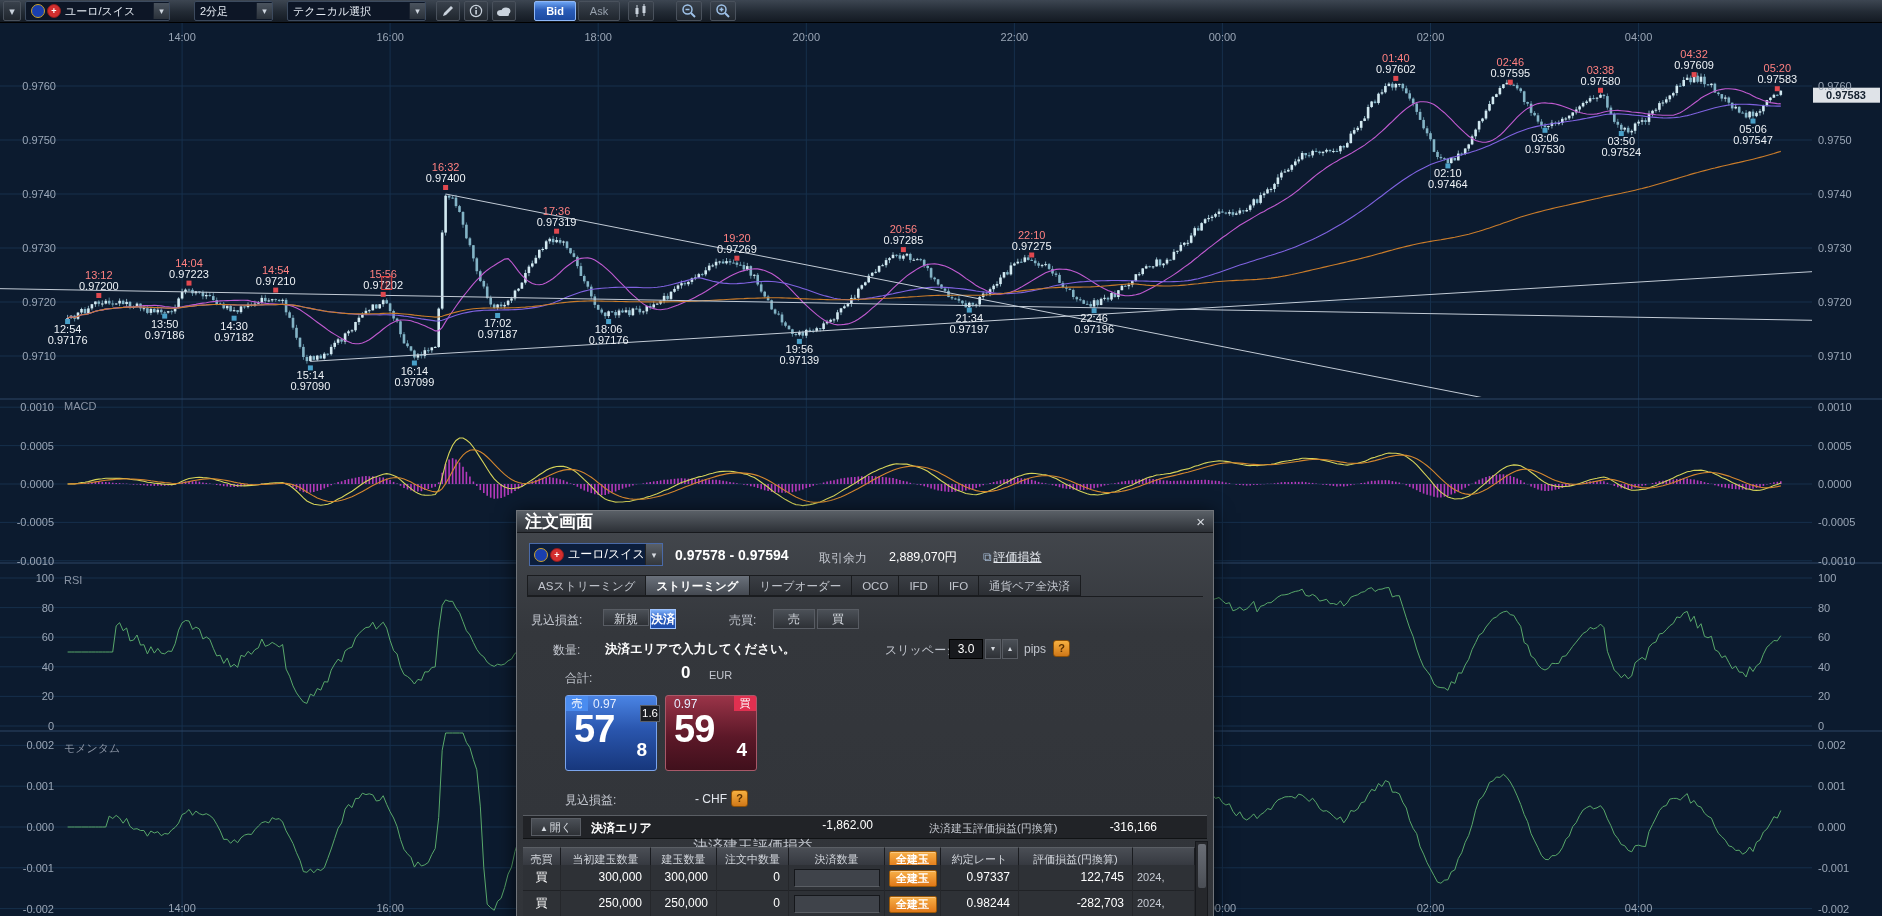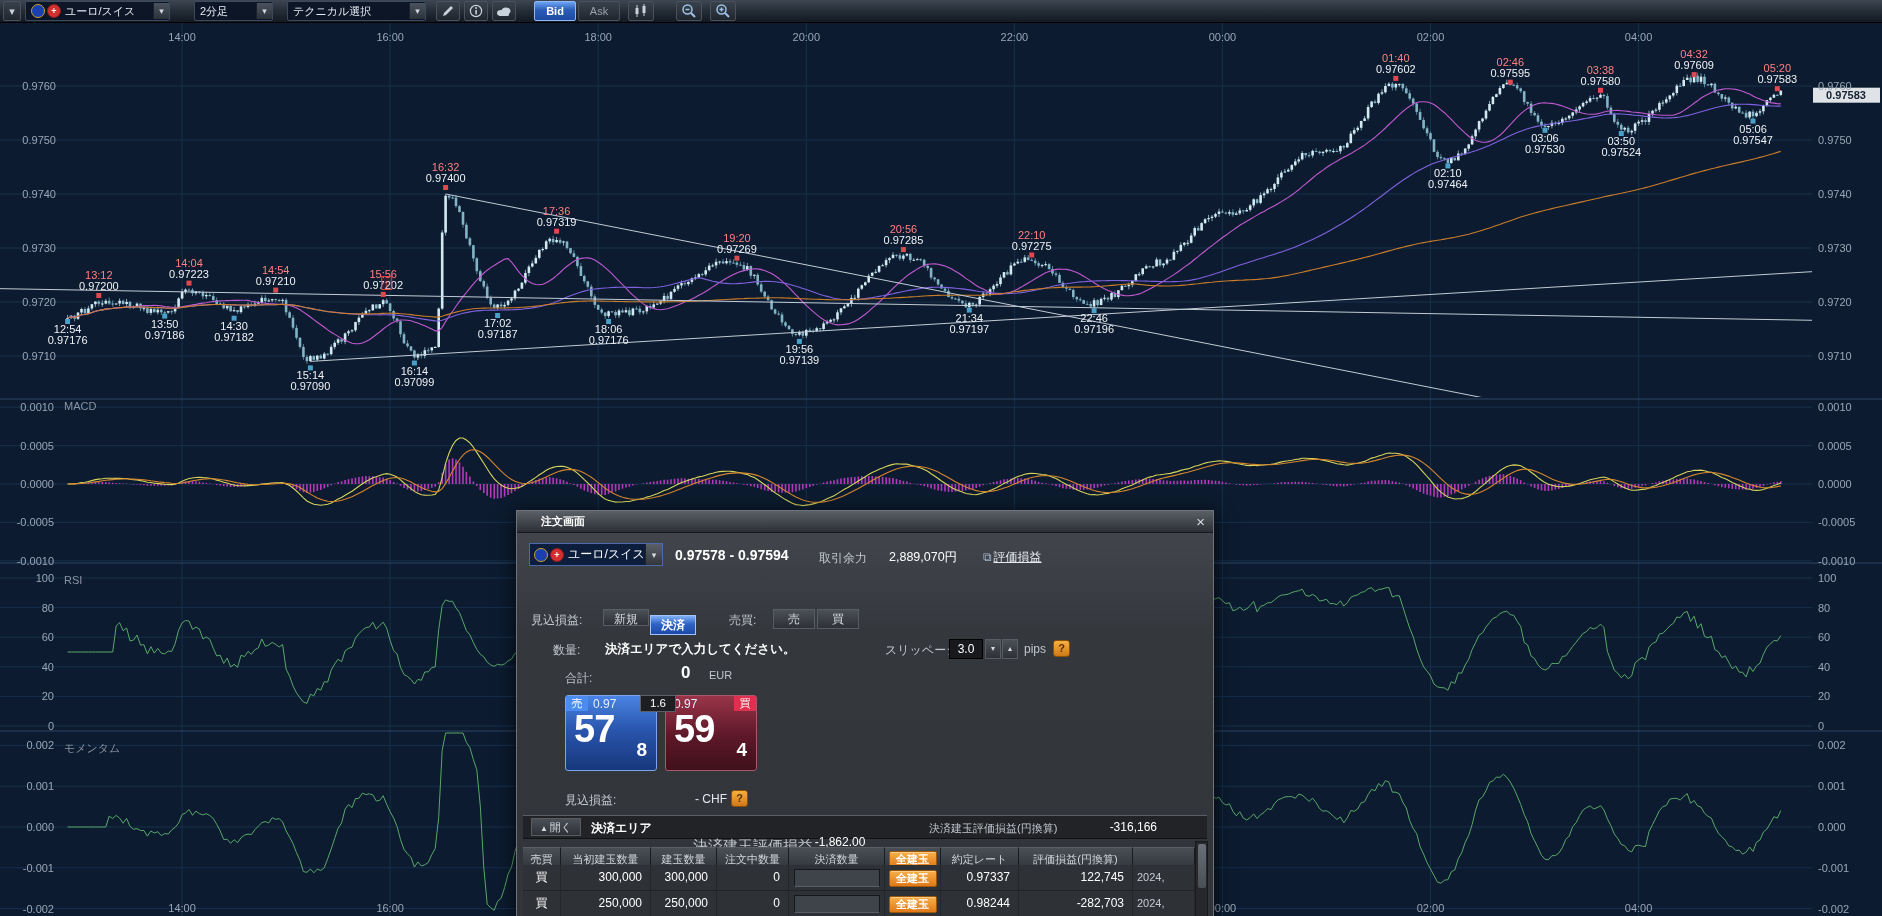--- a/index.html
+++ b/index.html
@@ -42,21 +42,21 @@
 
   
   #order-dialog{position:absolute;left:516px;top:510px;width:696px;height:406px;z-index:20;
     background:linear-gradient(#45494f,#34373c 30%,#313439);border:1px solid #70747a;
     box-shadow:0 3px 18px rgba(0,0,0,.75);color:#e6e9ee;font-size:12px;}
   #order-dialog *{box-sizing:border-box;}
   .abs{position:absolute;}
   .dlg-title{position:absolute;left:0;top:0;right:0;height:22px;
     background:linear-gradient(#5a6067,#2c3036);border-bottom:1px solid #17191d;
     display:flex;align-items:center;padding:0 8px;}
-  .dlg-title-text{font-weight:bold;font-size:11px;color:#fff;margin-left:16px;}
+  .dlg-title-text{font-weight:bold;font-size:17px;color:#fff;}
   .dlg-close{margin-left:auto;color:#d6dae0;font-size:15px;line-height:15px;cursor:pointer;}
   .glabel{color:#c2c6ce;font-size:12px;}
   .btn-dark{background:linear-gradient(#4b5057,#2e3136);border:1px solid #585c63;color:#d6dae0;
     font-size:12px;text-align:center;line-height:18px;cursor:pointer;}
   .btn-blue{background:linear-gradient(#7fb0f8,#2f62c4 45%,#1d4aa8);border:1px solid #a0c4ff;
     color:#fff;font-weight:bold;font-size:12px;text-align:center;line-height:18px;cursor:pointer;}
   #dlg-pairbox{left:12px;top:32px;width:134px;height:23px;display:flex;align-items:center;
     background:#0c1e3c;border:1px solid #4a6aa8;padding-left:4px;}
   #dlg-pairbox .flag{width:14px;height:14px;}
   .pair-label{font-size:12px;color:#fff;margin-left:2px;white-space:nowrap;}
@@ -68,21 +68,21 @@
   #dlg-method{left:466px;top:38px;color:#e8ecf2;text-decoration:underline;cursor:pointer;}
   #dlg-method .lnk-icon{color:#9fb4cc;margin-right:2px;text-decoration:none;display:inline-block;}
   #order-tabs{position:absolute;left:10px;top:64px;right:10px;height:22px;display:flex;
     border-bottom:1px solid #1a1c1f;}
   .otab{padding:0 10px;line-height:21px;font-size:11.5px;color:#c2c6ce;cursor:pointer;
     background:linear-gradient(#3a3e44,#2c2f34);border:1px solid #1a1c1f;border-left:none;white-space:nowrap;}
   .otab:first-child{border-left:1px solid #1a1c1f;}
   .otab.active{background:linear-gradient(#6a717b,#454a52);color:#fff;font-weight:bold;}
   #otype-label{left:14px;top:101px;}
   #btn-new{left:86px;top:98px;width:46px;height:17px;}
-  #btn-settle{left:133px;top:104px;width:46px;height:20px;}
+  #btn-settle{left:133px;top:98px;width:26px;height:20px;}
   #side-label{left:212px;top:101px;}
   #btn-sell-side{left:256px;top:98px;width:42px;height:20px;}
   #btn-buy-side{left:300px;top:98px;width:42px;height:20px;}
   #qty-label{left:36px;top:131px;}
   #qty-msg{left:88px;top:130px;color:#fff;font-weight:bold;font-size:12.5px;}
   #slip-label{left:368px;top:131px;}
   #slip-box{left:432px;top:128px;width:34px;height:20px;background:#17191d;border:1px solid #000;
     color:#fff;text-align:center;line-height:18px;font-size:12px;}
   #slip-down{left:468px;top:128px;width:16px;height:20px;font-size:8px;line-height:18px;}
   #slip-up{left:485px;top:128px;width:16px;height:20px;font-size:8px;line-height:18px;}
@@ -98,32 +98,32 @@
   #sell-box{left:48px;background:linear-gradient(180deg,#4a84e4,#2a56ae 45%,#17377c);border:1px solid #7aa4ec;}
   #buy-box{left:148px;background:linear-gradient(180deg,#9a3448,#5c1828 55%,#40101c);border:1px solid #a85868;}
   .px-tag{position:absolute;top:0;width:22px;height:15px;color:#fff;font-size:11px;text-align:center;line-height:15px;}
   #sell-box .px-tag{left:0;background:#4a8cf0;}
   #buy-box .px-tag{right:0;background:#e03050;}
   .px-small{position:absolute;top:1px;font-size:12px;color:#e6eeff;}
   #sell-box .px-small{left:27px;}
   #buy-box .px-small{left:8px;}
   .px-big{position:absolute;left:8px;top:12px;font-size:38px;font-weight:bold;color:#fff;letter-spacing:-1px;}
   .px-sub{position:absolute;right:9px;bottom:9px;font-size:19px;font-weight:bold;color:#fff;}
-  #spread-box{left:123px;top:184px;width:36px;height:17px;background:#1c1e22;border:1px solid #5a5e66;
+  #spread-box{left:123px;top:194px;width:20px;height:17px;background:#1c1e22;border:1px solid #5a5e66;
     color:#fff;text-align:center;line-height:15px;font-size:11.5px;z-index:3;}
   #pl-label{left:48px;top:281px;}
   #pl-value{left:178px;top:281px;color:#e4e8ee;}
   #pl-help{left:214px;top:279px;}
   #close-bar{left:6px;top:304px;width:684px;height:24px;background:#212327;
     border-top:1px solid #5a5e64;border-bottom:1px solid #101214;}
   #open-btn{left:14px;top:307px;width:50px;height:18px;font-size:11px;line-height:16px;}
   #open-btn .tri{font-size:8px;margin-right:2px;}
   #closearea-label{left:74px;top:309px;color:#fff;font-weight:bold;}
   #pl1-label{left:176px;top:326px;font-size:15px;}
-  #pl1-value{left:290px;top:324px;width:66px;text-align:center;color:#fff;}
+  #pl1-value{left:290px;top:307px;width:66px;text-align:right;color:#fff;}
   #pl2-label{left:392px;top:310px;font-size:11px;margin-left:20px;}
   #pl2-value{left:584px;top:309px;width:56px;text-align:right;color:#fff;}
   #otable-header{left:6px;top:336px;width:672px;height:24px;display:flex;}
   .th{height:24px;line-height:23px;text-align:center;font-size:11px;color:#d2d6dc;flex:none;
     background:linear-gradient(#4a4e55,#30333a);border-right:1px solid #1a1c20;border-top:1px solid #5a5e64;
     border-bottom:1px solid #15171b;overflow:hidden;white-space:nowrap;display:flex;align-items:center;justify-content:center;}
   #otable-body{left:6px;top:354px;width:672px;}
   .trow{display:flex;height:26px;background:#2e3136;border-bottom:1px solid #202226;}
   .td{height:26px;line-height:25px;font-size:12px;color:#fff;flex:none;border-right:1px solid #25272b;
       overflow:hidden;white-space:nowrap;}
@@ -1926,20 +1926,29 @@
       <span class="flag flag-eu"></span>
       <span class="flag flag-ch"></span>
       <span class="pair-label">ユーロ/スイス</span>
       <span class="pair-arrow">▾</span>
     </div>
     <div class="abs" id="dlg-quote">0.97578 - 0.97594</div>
     <div class="abs glabel" id="dlg-margin-label">取引余力</div>
     <div class="abs" id="dlg-margin-value">2,889,070円</div>
     <div class="abs" id="dlg-method"><span class="lnk-icon">⧉</span><span>評価損益</span></div>
 
+    <div id="order-tabs">
+        <div class="otab">ASストリーミング</div>
+        <div class="otab active">ストリーミング</div>
+        <div class="otab">リーブオーダー</div>
+        <div class="otab">OCO</div>
+        <div class="otab">IFD</div>
+        <div class="otab">IFO</div>
+        <div class="otab">通貨ペア全決済</div>
+      </div>
 
     <div class="abs glabel" id="otype-label">見込損益:</div>
     <div class="abs btn-dark" id="btn-new">新規</div>
     <div class="abs btn-blue" id="btn-settle">決済</div>
     <div class="abs glabel" id="side-label">売買:</div>
     <div class="abs btn-dark" id="btn-sell-side">売</div>
     <div class="abs btn-dark" id="btn-buy-side">買</div>
 
     <div class="abs glabel" id="qty-label">数量:</div>
     <div class="abs" id="qty-msg">決済エリアで入力してください。</div>

